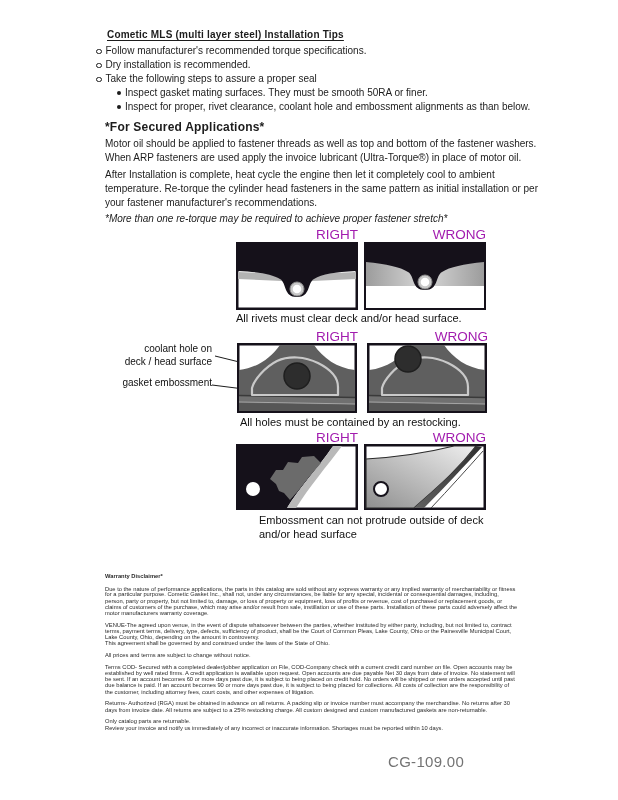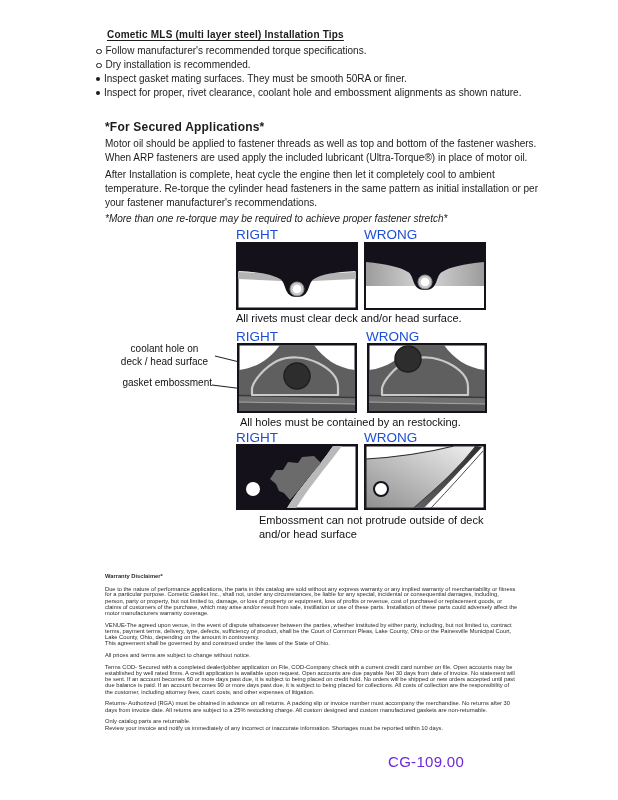--- a/index.html
+++ b/index.html
@@ -8,76 +8,80 @@
     font-family:"Liberation Sans", sans-serif; color:#1c1c1c; overflow:hidden;
   }
   .abs { position:absolute; }
 
   .title {
     left:99px; top:21px; margin:8px; font-size:10px; font-weight:bold;
     text-decoration:underline; text-underline-offset:2px; letter-spacing:.2px;
   }
   .bullets { left:96px; top:44px; width:440px;text-align:right; }
   .bullet { display:flex; font-size:10px; line-height:14px; }
-  .bullet.sub { }
+  .bullet.sub { margin-left:21px; }
   .circle-marker { width:3.5px; height:3.5px; border:1px solid #1c1c1c; border-radius:50%; margin:4.5px 4px 0 0; flex:none; }
   .dot-marker { width:4px; height:4px; background:#1c1c1c; border-radius:50%; margin:5px 4px 0 0; flex:none; }
 
   .diesel-heading { left:105px; top:120px; font-size:12px; font-weight:bold; letter-spacing:.2px; }
   .body-para { margin:0; font-size:10px; line-height:14px; width:436px; left:105px; }
   .p1 { top:137px; }
   .p2 { top:168px; }
   .p3 { top:212px;font-style:italic; }
 
-  .fig-label { width:122px; text-align:left; font-size:13.5px; color:#1d4ed8; }
+  .fig-label { width:122px; text-align:right; font-size:13.5px; color:#a21caf; }
   .fig-caption { font-size:11px; line-height:13.5px; color:#111; }
   .preline { white-space:pre-line; }
 
   .panel { display:block; }
 
   .annot { font-size:10px; line-height:12.5px; text-align:right; width:95px; color:#111; }
 
   .fineprint {
     left:105px; top:574px; width:574px;
     transform:scale(0.72); transform-origin:0 0;
     font-size:8px; line-height:8.5px; color:#2a2a2a;
   }
   .fineprint .fp-head { font-weight:bold; margin:0 0 8px 0; }
   .fineprint p { margin:0 0 8px 0; white-space:pre-line; }
 
-  .doc-number { left:388px; top:753px; font-size:15px; color:#6d28d9; letter-spacing:.3px; }
+  .doc-number { left:388px; top:753px; font-size:15px; color:#737373; letter-spacing:.3px; }
 </style>
 </head>
 <body>
 
 <div class="page">
 
   <h1 class="abs title">Cometic MLS (multi layer steel) Installation Tips</h1>
 
   <div class="abs bullets">
     <div class="bullet">
       <span class="circle-marker"></span>
       <span>Follow manufacturer's recommended torque specifications.</span>
     </div>
     <div class="bullet">
       <span class="circle-marker"></span>
       <span>Dry installation is recommended.</span>
     </div>
+    <div class="bullet">
+      <span class="circle-marker"></span>
+      <span>Take the following steps to assure a proper seal</span>
+    </div>
     <div class="bullet sub">
       <span class="dot-marker"></span>
       <span>Inspect gasket mating surfaces.  They must be smooth 50RA or finer.</span>
     </div>
     <div class="bullet sub">
       <span class="dot-marker"></span>
-      <span>Inspect for proper, rivet clearance, coolant hole and embossment alignments as shown nature.</span>
+      <span>Inspect for proper, rivet clearance, coolant hole and embossment alignments as than below.</span>
     </div>
   </div>
 
   <div class="abs diesel-heading">*For Secured Applications*</div>
-  <p class="abs body-para p1">Motor oil should be applied to fastener threads as well as top and bottom of the fastener washers. When ARP fasteners are used apply the included lubricant (Ultra-Torque®) in place of motor oil.</p>
+  <p class="abs body-para p1">Motor oil should be applied to fastener threads as well as top and bottom of the fastener washers. When ARP fasteners are used apply the invoice lubricant (Ultra-Torque®) in place of motor oil.</p>
   <p class="abs body-para p2">After Installation is complete, heat cycle the engine then let it completely cool to ambient temperature. Re-torque the cylinder head fasteners in the same pattern as initial installation or per your fastener manufacturer's recommendations.</p>
   <p class="abs body-para p3">*More than one re-torque may be required to achieve proper fastener stretch*</p>
 
   <div class="abs fig-label" style="left:236px; top:227px;">RIGHT</div>
   <div class="abs fig-label" style="left:364px; top:227px;">WRONG</div>
 
   <svg class="abs panel" style="left:236px; top:242px;" width="122" height="68" viewBox="0 0 122 68">
     <rect x="1.25" y="1.25" width="119.5" height="65.5" fill="#ffffff" stroke="#15111a" stroke-width="2.5"></rect>
     <polygon points="2,30 46,32 46,39 2,37" fill="#b3b3b3"></polygon>
     <polygon points="120,30 76,32 76,39 120,37" fill="#b3b3b3"></polygon>
@@ -106,21 +110,21 @@
       <circle cx="61" cy="40" r="4.3" fill="#ffffff"></circle>
       <circle cx="61" cy="40" r="7" fill="none" stroke="#8c8c8c" stroke-width="1"></circle>
     </g>
   </svg>
 
   <div class="abs fig-caption" style="left:236px; top:312px;">All rivets must clear deck and/or head surface.</div>
 
   <div class="abs fig-label" style="left:236px; top:329px;">RIGHT</div>
   <div class="abs fig-label" style="left:366px; top:329px;">WRONG</div>
 
-  <div class="abs annot preline" style="left:117px; top:343px;text-align:center;">coolant hole on
+  <div class="abs annot preline" style="left:117px; top:343px;">coolant hole on
 deck / head surface</div>
   <div class="abs annot" style="left:117px; top:377px;">gasket embossment</div>
 
   <svg class="abs" style="left:205px; top:338px; pointer-events:none;" width="170" height="70" viewBox="0 0 170 70">
     <line x1="10" y1="18" x2="91" y2="38" stroke="#1c1c1c" stroke-width="1"></line>
     <line x1="7" y1="47" x2="55" y2="53" stroke="#1c1c1c" stroke-width="1"></line>
   </svg>
 
   <svg class="abs panel" style="left:237px; top:343px;" width="120" height="70" viewBox="0 0 120 70">
     <rect x="1.25" y="1.25" width="117.5" height="67.5" fill="#ffffff" stroke="#15111a" stroke-width="2.5"></rect>

